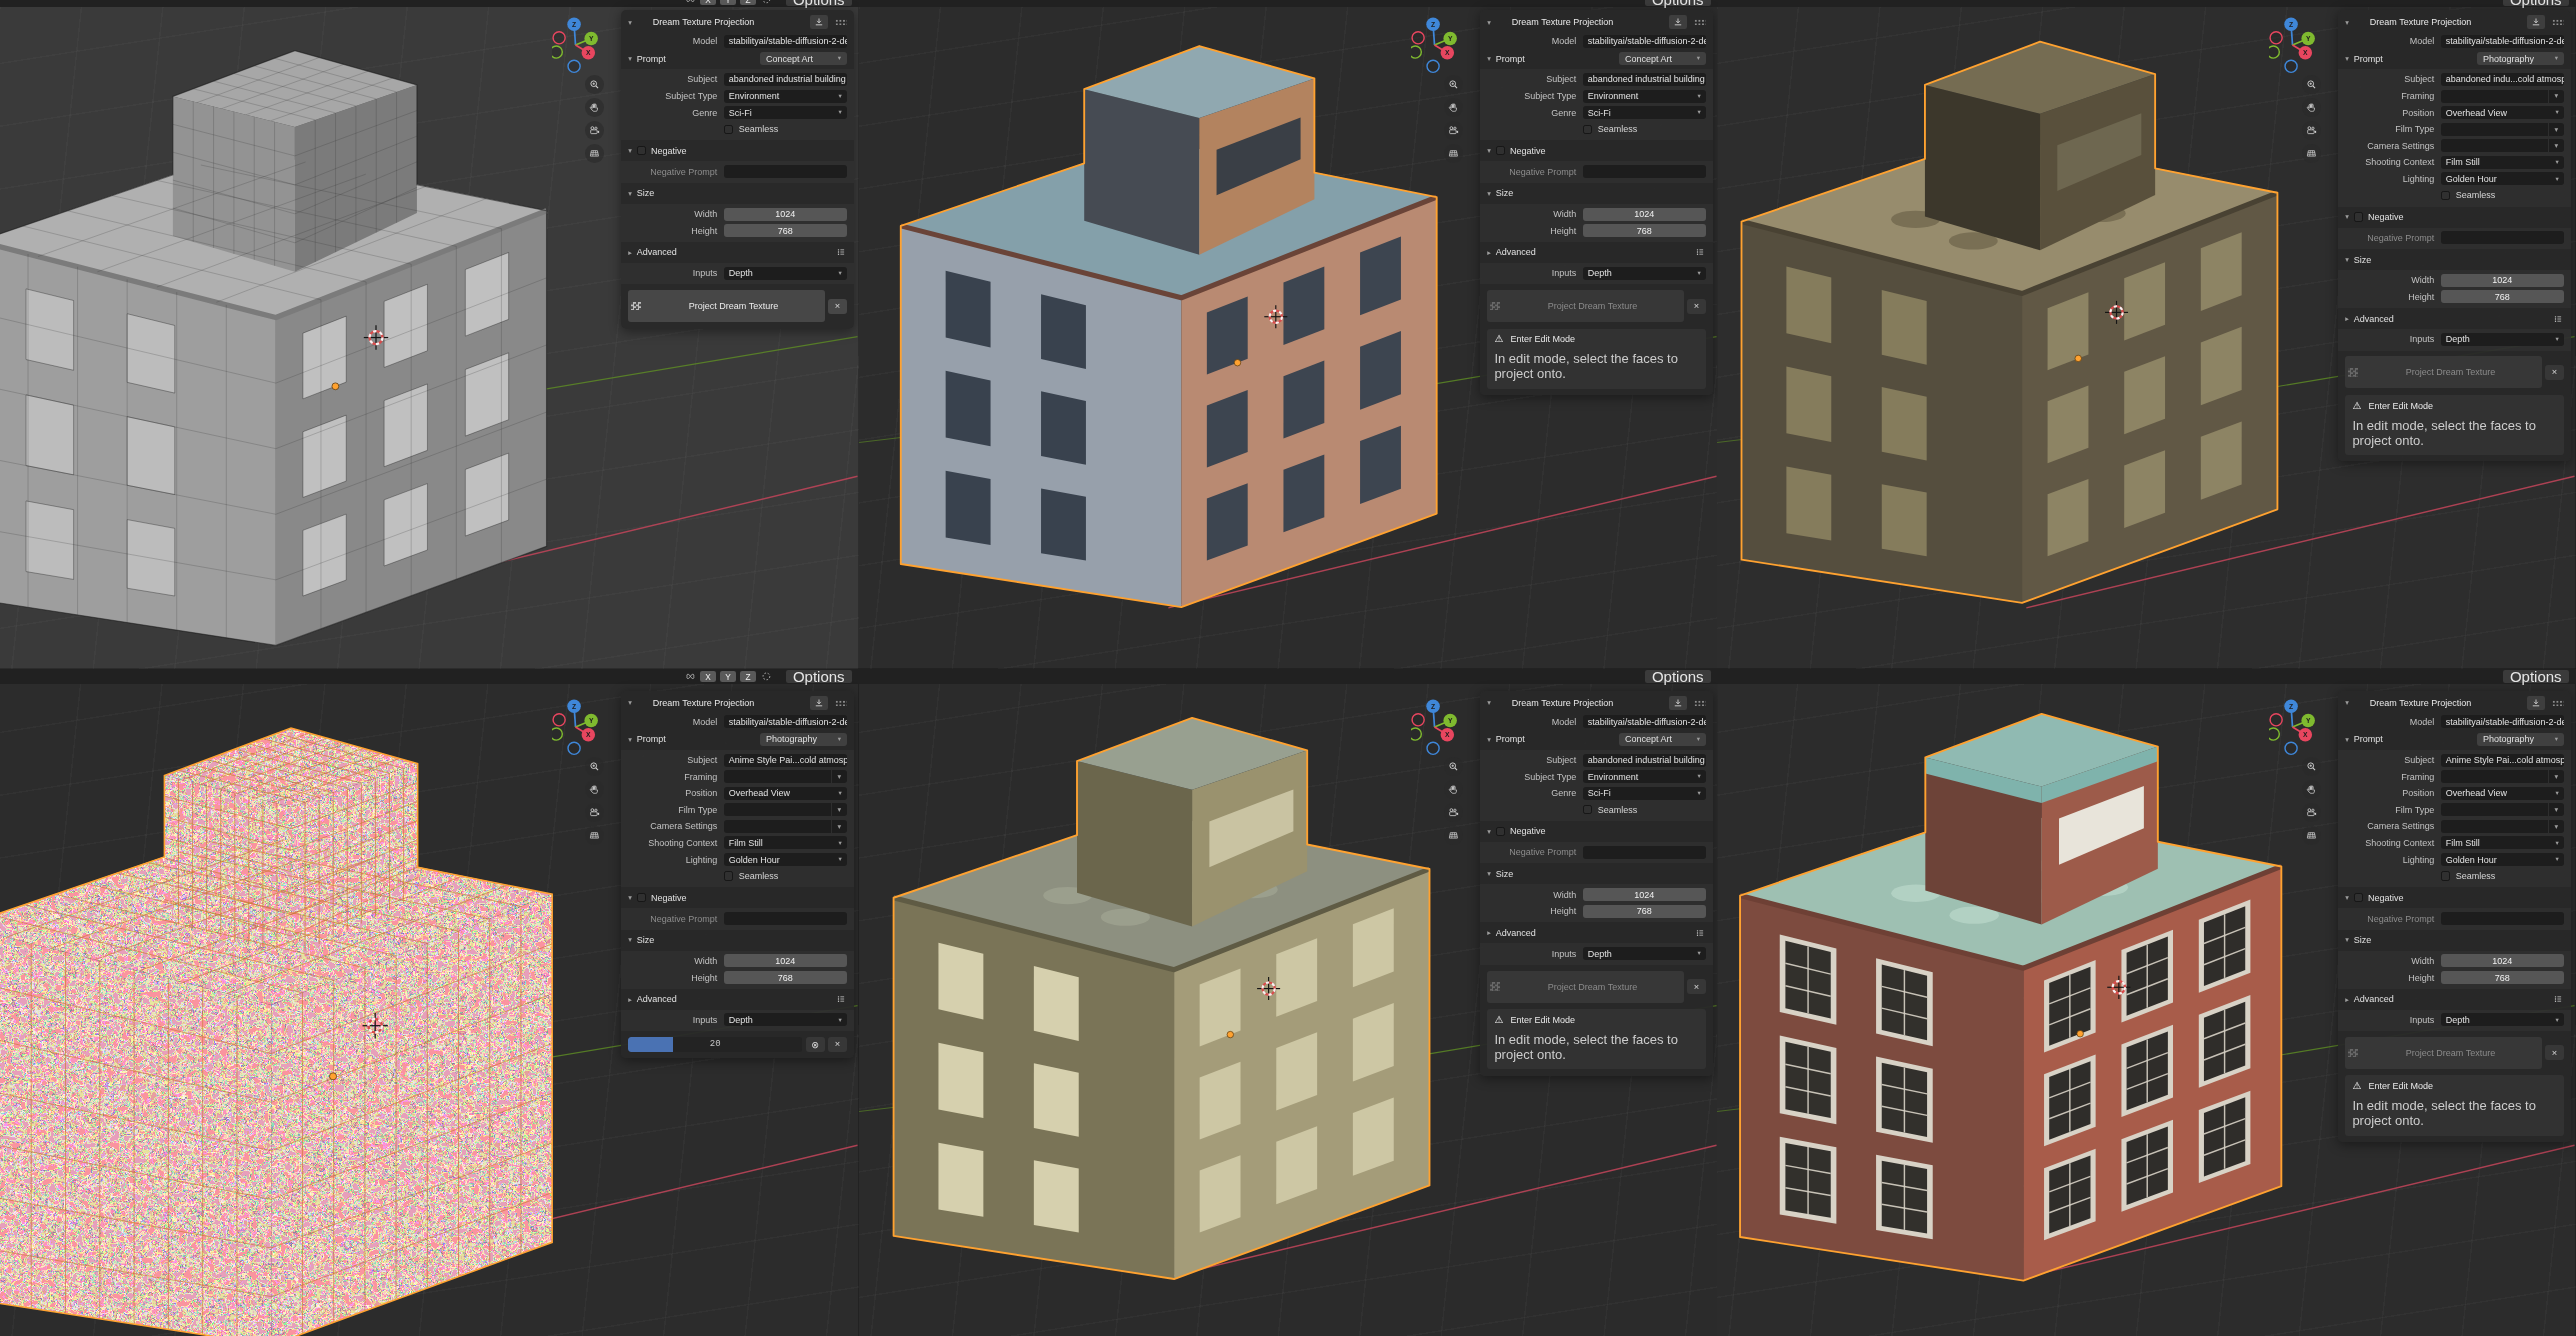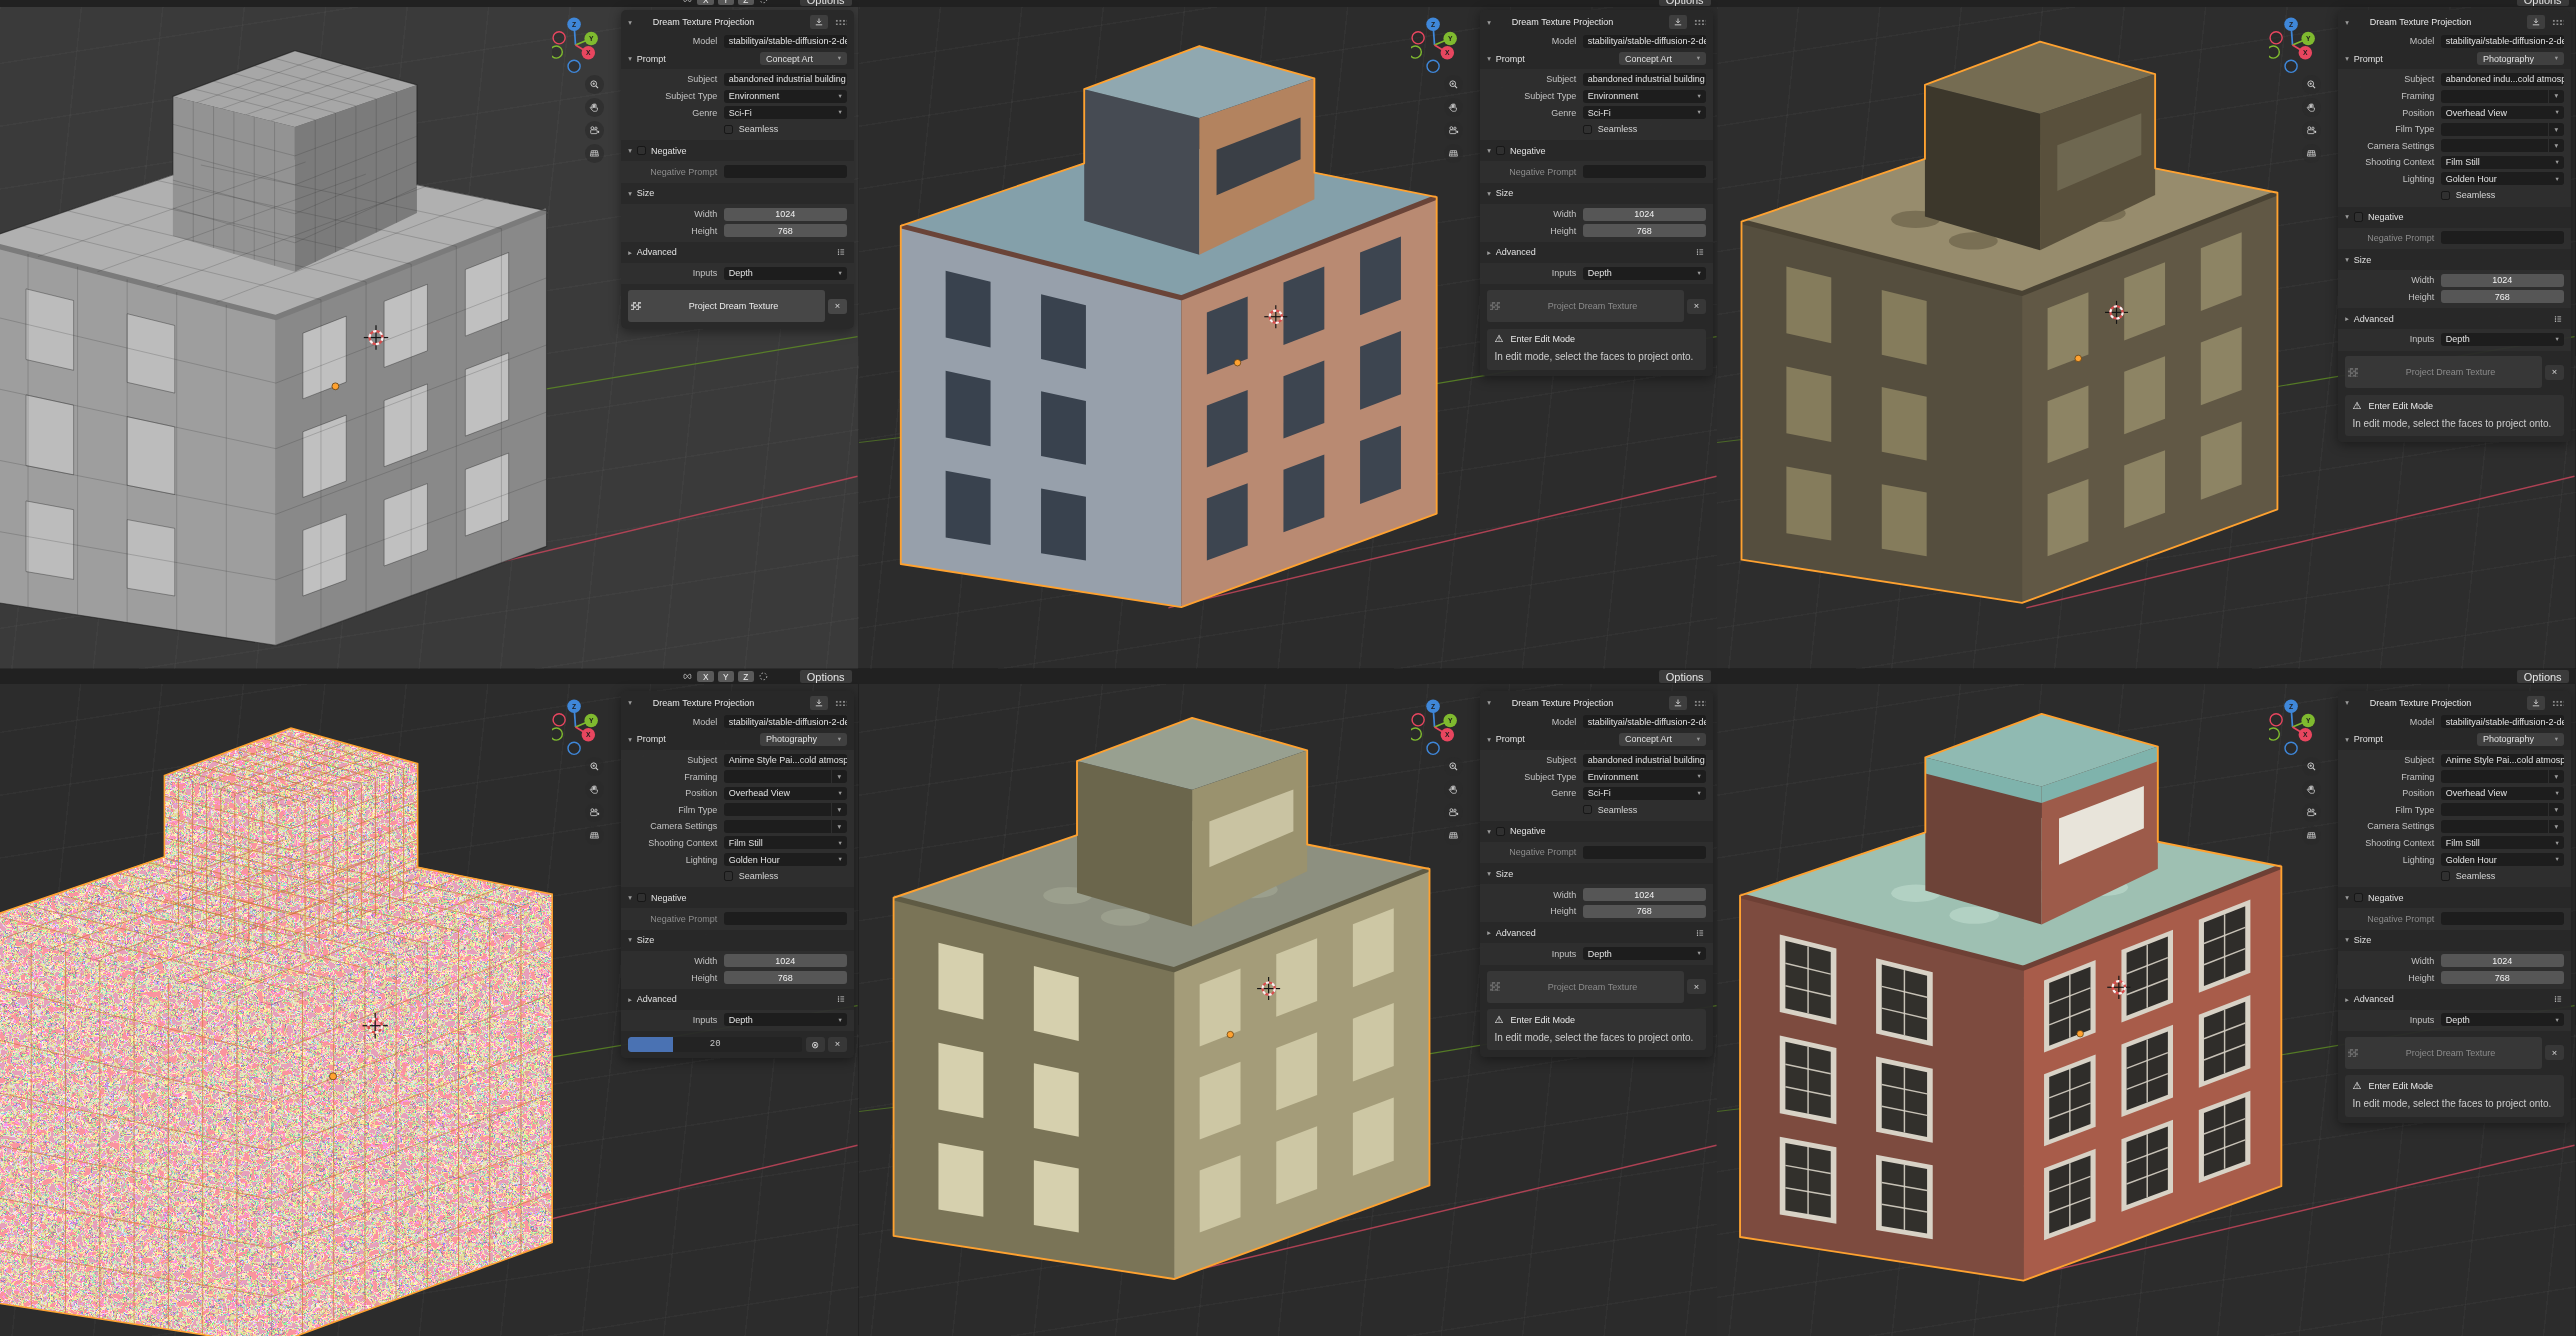--- a/index.html
+++ b/index.html
@@ -12,22 +12,22 @@
                      repeating-linear-gradient(171deg, rgba(255,255,255,0.026) 0 1.4px, transparent 1.4px 62px);}
   .vpsvg{position:absolute;left:0;top:0;}
   
   .strip{position:absolute;left:0;right:0;height:15px;background:#212121;z-index:6;
     display:flex;align-items:center;justify-content:flex-end;gap:3.6px;padding-right:7.2px;box-sizing:border-box;}
   .strip.clipped{top:-8px;}
   .strip.full{top:0;}
   .xyzbtn{height:11.5px;min-width:16.5px;background:#5a5a5a;border-radius:2.2px;color:#f0f0f0;
     font-size:8.3px;display:flex;align-items:center;justify-content:center;}
   .stripicon{width:12.2px;height:12.2px;display:flex;align-items:center;justify-content:center;}
-  .optbtn{height:12.2px;background:#3b3b3b;border-radius:2.2px;color:#e6e6e6;font-size:11px;
-    padding:0 7.2px;display:flex;align-items:center;margin-left:26px;}
+  .optbtn{height:12.2px;background:#3b3b3b;border-radius:2.2px;color:#e6e6e6;font-size:15px;
+    padding:0 7.2px;display:flex;align-items:center;margin-left:10px;}
   
   .gizmo{position:absolute;z-index:5;}
   .navcol{position:absolute;z-index:5;display:flex;flex-direction:column;gap:4.3px;}
   .navbtn{width:18.7px;height:18.7px;border-radius:50%;background:rgba(42,42,42,.62);
     display:flex;align-items:center;justify-content:center;}
   
   .panel{position:absolute;left:621px;width:233px;background:rgba(40,40,40,0.95);border-radius:5px;
     z-index:8;font-size:9px;color:#c9c9c9;padding:2.2px 0 6.5px;box-shadow:0 2.9px 11.5px rgba(0,0,0,.4);}
   .ptitle{display:flex;align-items:center;height:18.7px;margin:0.7px 7.2px 0;color:#eaeaea;}
   .ptitle .t{margin-left:21px;}
@@ -59,21 +59,21 @@
   .btn{flex:1;height:32px;background:#474747;border-radius:2.9px;display:flex;align-items:center;
     color:#ececec;padding:0 3px;}
   .btn .cap{flex:1;text-align:center;}
   .btn.disabled{background:#373737;color:#8b8b8b;}
   .sqbtn{width:18.7px;height:15px;background:#474747;border-radius:2.9px;display:flex;align-items:center;
     justify-content:center;color:#dcdcdc;font-size:9.3px;flex:none;}
   .sqbtn.dim{background:#373737;}
   .warnbox{margin:6.5px 7.2px 0;background:#323232;border-radius:2.9px;padding:5.8px 7.2px 7.2px;color:#cdcdcd;}
   .warnhead{display:flex;align-items:center;gap:7.2px;color:#e9e9e9;}
   .warnic{font-size:10px;color:#f0f0f0;line-height:1;}
-  .warnmsg{margin-top:7.2px;font-size:10px;}
+  .warnmsg{margin-top:7.2px;font-size:13px;}
   .prog{flex:1;position:relative;height:15px;background:#232323;border-radius:2.9px;overflow:hidden;}
   .progfill{position:absolute;left:0;top:0;bottom:0;background:#4a72b3;border-radius:2.9px 0 0 2.9px;}
   .progtxt{position:absolute;inset:0;display:flex;align-items:center;justify-content:center;color:#c6c6c6;font-family:Liberation Mono, monospace;}
   .checkic{width:10px;height:8.6px;flex:none;margin-right:4.3px;
     background:repeating-conic-gradient(#c4c4c4 0 25%, #4e4e4e 0 50%);background-size:5px 4.3px;opacity:.95;}
   .btn.disabled .checkic{opacity:.35;}
 </style>
 </head>
 <body>
 

